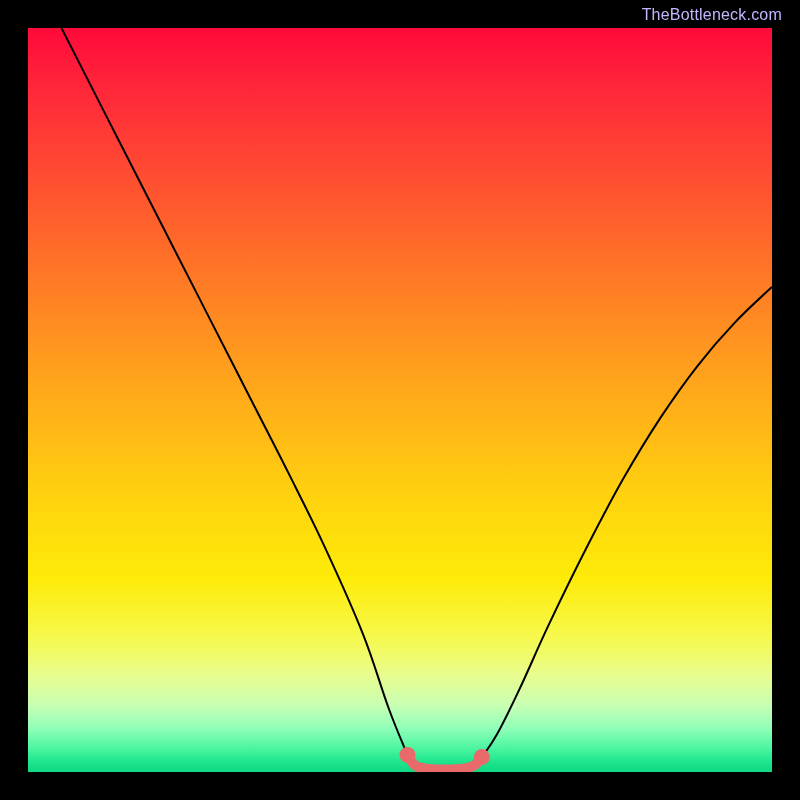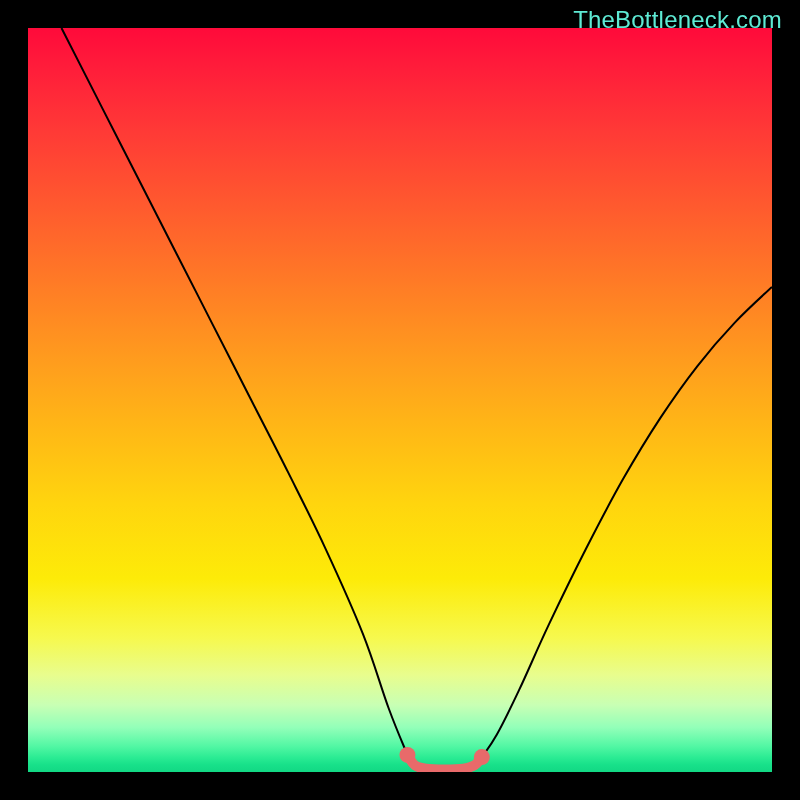--- a/index.html
+++ b/index.html
@@ -50,22 +50,22 @@
     );
   }
   .curve {
     position: absolute;
     inset: 0;
   }
   .watermark {
     position: absolute;
     top: 6px;
     right: 18px;
-    color: #5eead4;
-    font-size: 24px;
+    color: #c4b5fd;
+    font-size: 16px;
     letter-spacing: 0.2px;
     user-select: none;
   }
 </style>
 </head>
 <body>
 
 <div class="frame">
 
   <div class="plot">

